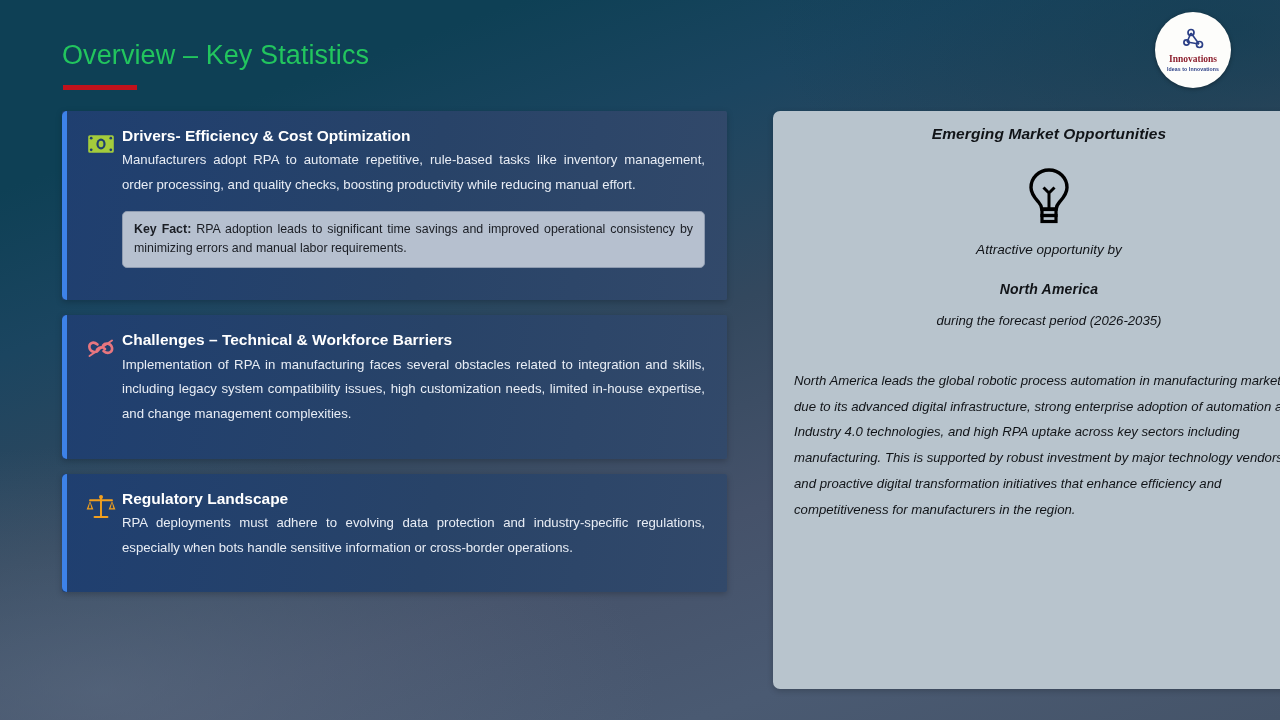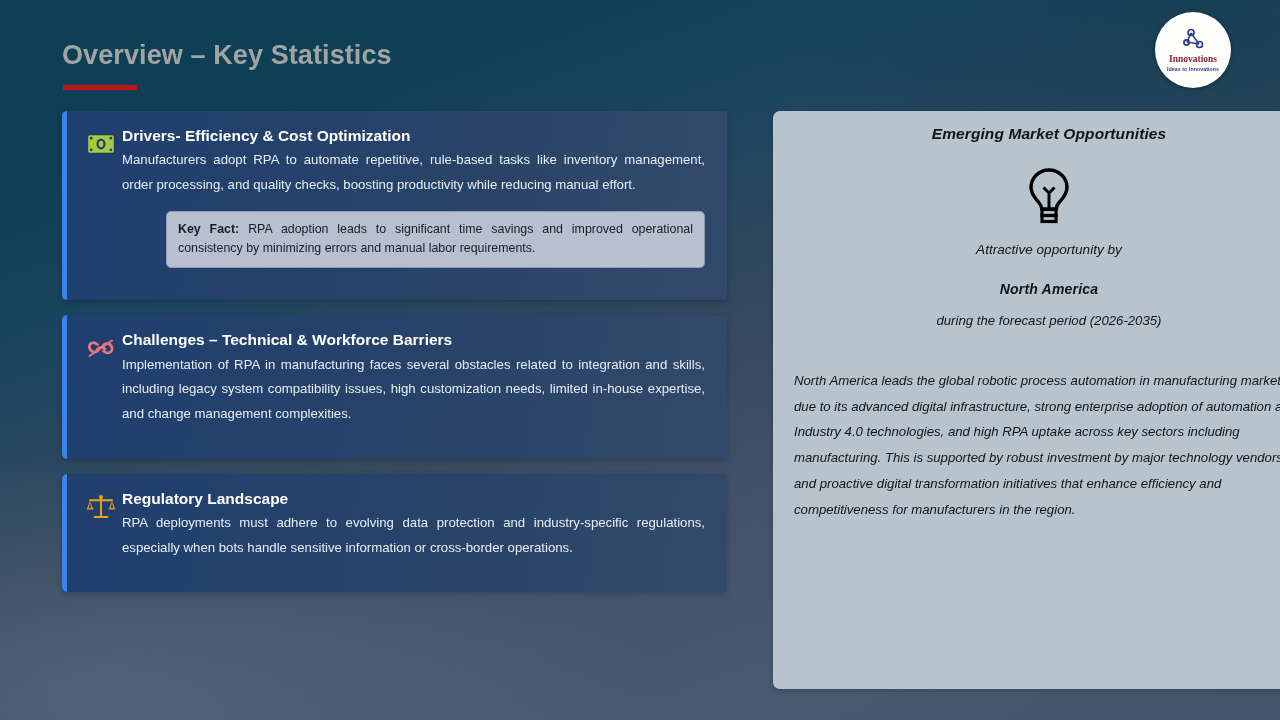--- a/index.html
+++ b/index.html
@@ -35,22 +35,22 @@
       radial-gradient(ellipse 60% 50% at 96% 4%, rgba(10,58,78,0.55) 0%, rgba(10,58,78,0) 60%);
     pointer-events: none;
   }
 
   
   .page-title {
     position: absolute;
     left: 62px;
     top: 40px;
     font-size: 27px;
-    font-weight: bold;
-    color: #a3a3a3;
+    font-weight: normal;
+    color: #22c55e;
     letter-spacing: .1px;
     z-index: 3;
   }
   .title-rule {
     position: absolute;
     left: 63px;
     top: 85px;
     width: 74px;
     height: 5px;
     background: #c1121c;
@@ -137,21 +137,20 @@
     margin-top: 13px;
     background: #b6c0cf;
     border: 1px solid #8e9bb0;
     border-radius: 5px;
     padding: 8px 11px 9px 11px;
     font-size: 12.4px;
     color: #1a1d24;
     line-height: 1.55;
     text-align: justify;
     text-justify: inter-word;
-    margin-left: 44px;
   }
   .callout b { font-weight: bold; }
 
   
   .panel {
     position: absolute;
     left: 773px;
     top: 111px;
     width: 552px;
     height: 578px;

